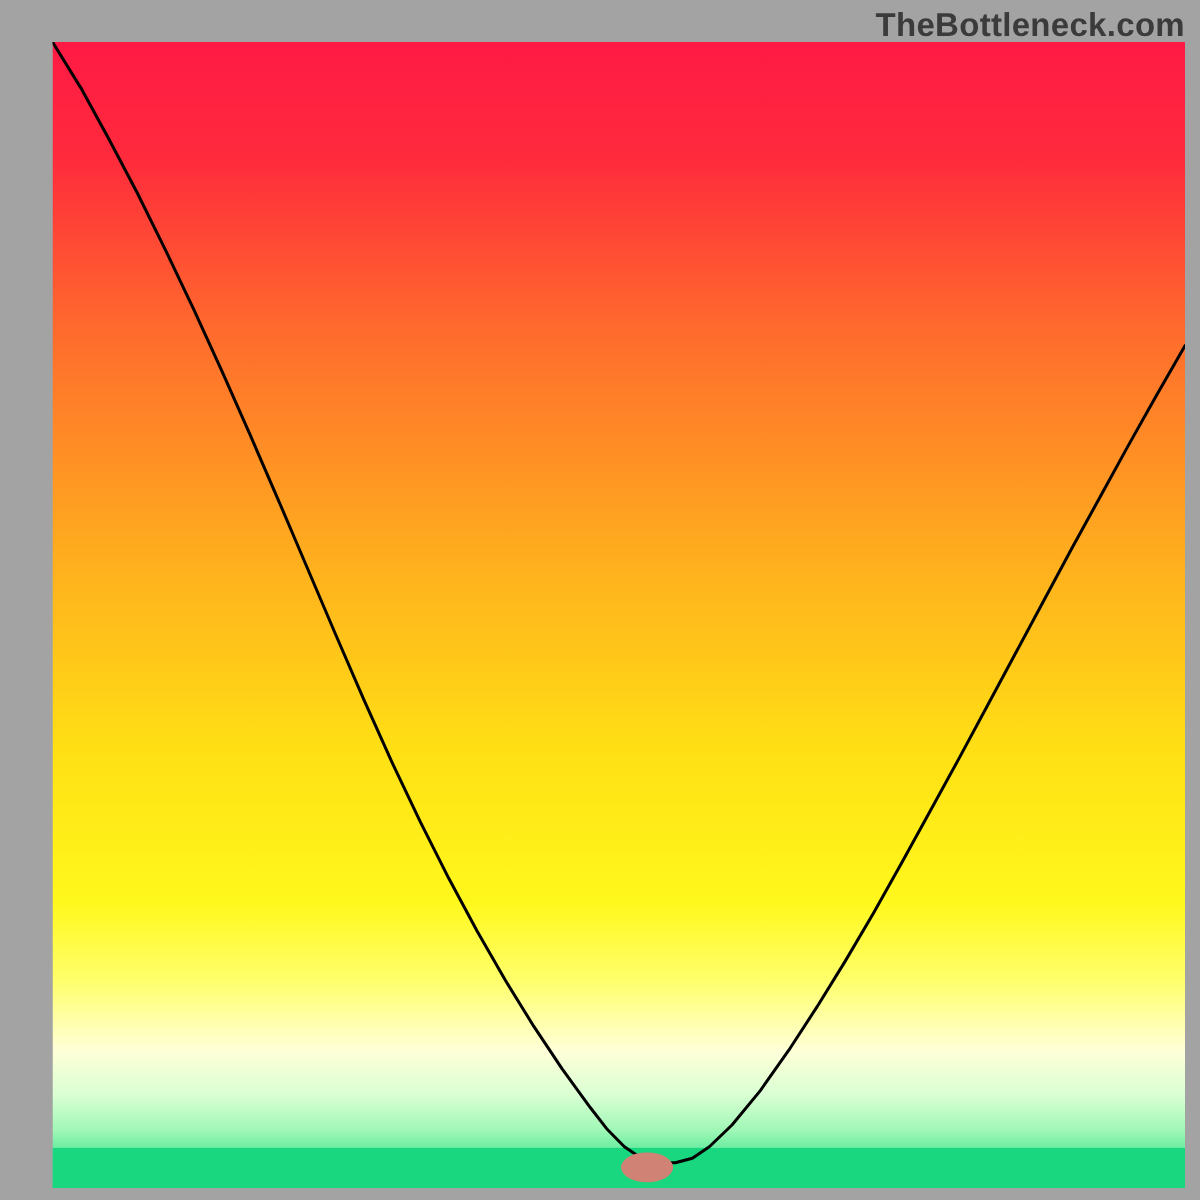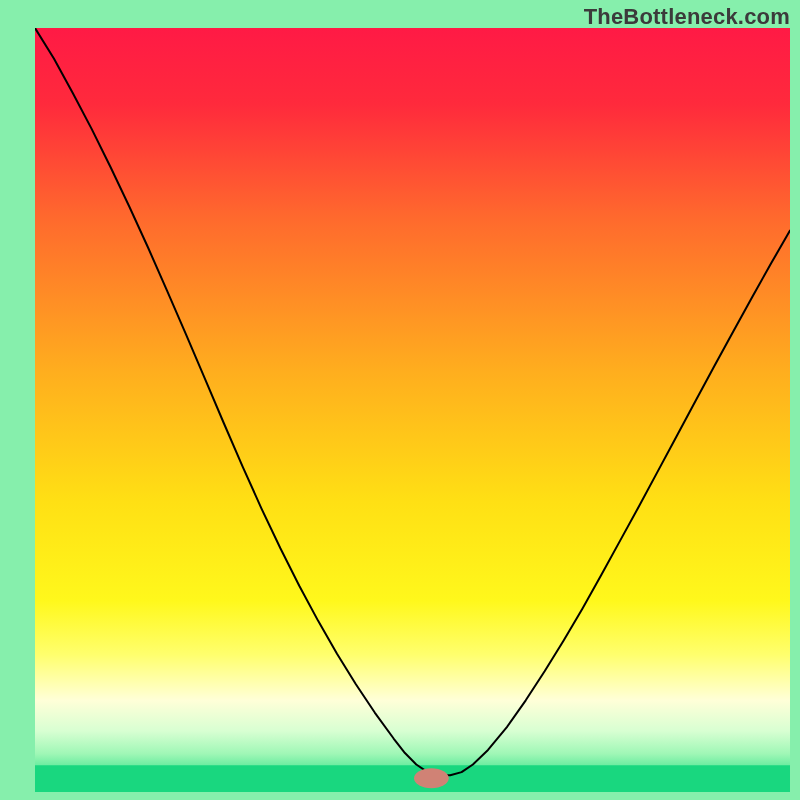--- a/index.html
+++ b/index.html
@@ -8,21 +8,21 @@
     width: 800px;
     height: 800px;
     background: #000;
     overflow: hidden;
     font-family: Arial, Helvetica, sans-serif;
   }
   .frame {
     position: relative;
     width: 800px;
     height: 800px;
-    background: #86efac;
+    background: #a3a3a3;
   }
   .attribution {
     position: absolute;
     top: 4px;
     right: 10px;
     color: #3b3b3b;
     font-size: 22px;
     font-weight: 600;
     letter-spacing: 0.2px;
     z-index: 5;

